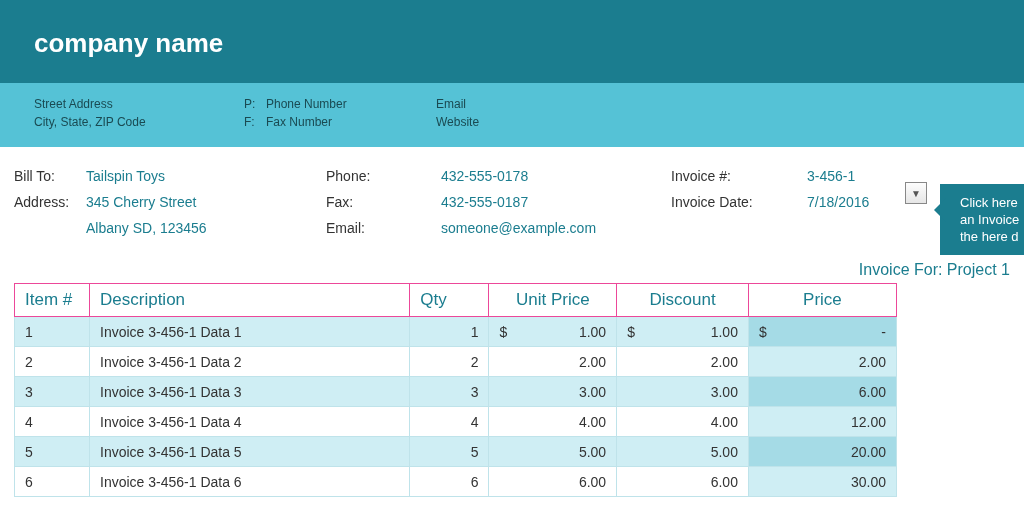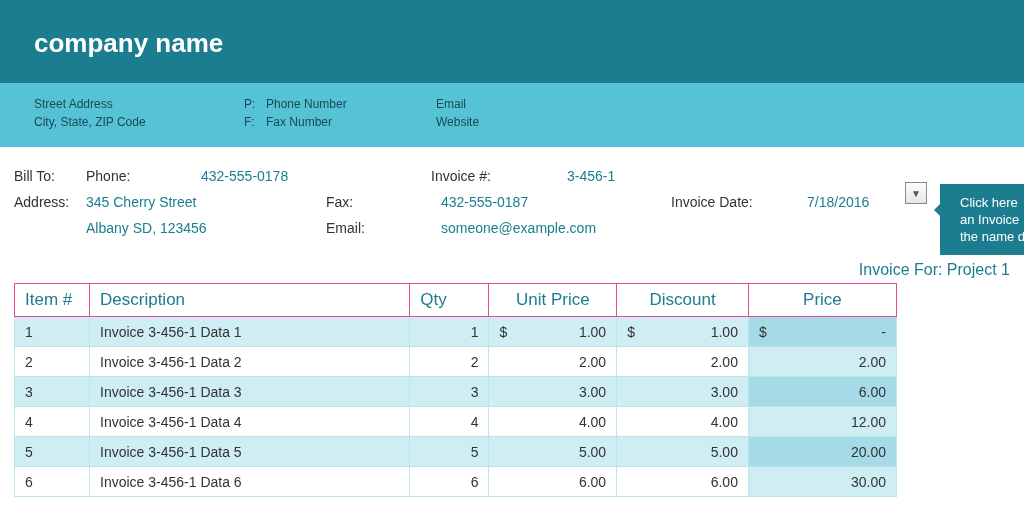--- a/index.html
+++ b/index.html
@@ -135,20 +135,21 @@
   </div>
   <div class="hl-col web">
     <span>Email</span>
     <span>Website</span>
   </div>
 </div>
 
 <div class="bill-block">
   <div class="bill-row">
     <span class="bill-label">Bill To:</span>
+    <span class="bill-val">Tailspin Toys</span>
     <span class="bill-label2">Phone:</span>
     <span class="bill-val2">432-555-0178</span>
     <span class="bill-label3">Invoice #:</span>
     <span class="bill-val3">3-456-1</span>
   </div>
   <div class="bill-row">
     <span class="bill-label">Address:</span>
     <span class="bill-val">345 Cherry Street</span>
     <span class="bill-label2">Fax:</span>
     <span class="bill-val2">432-555-0187</span>
@@ -318,14 +319,14 @@
     </tbody>
 </table>
 
 <div class="dropdown-btn">
   <span>▼</span>
 </div>
 
 <div class="tooltip">
   <span>Click here</span><br>
   <span>an Invoice</span><br>
-  <span>the name d</span>
+  <span>the here d</span>
 </div>
 
 </body></html>

